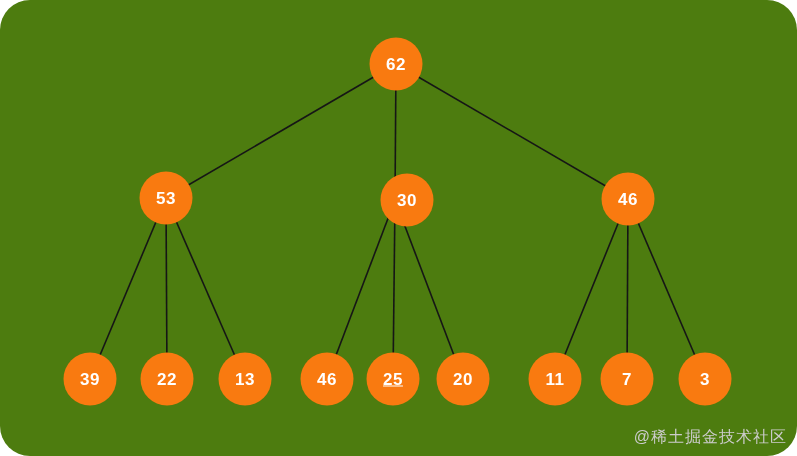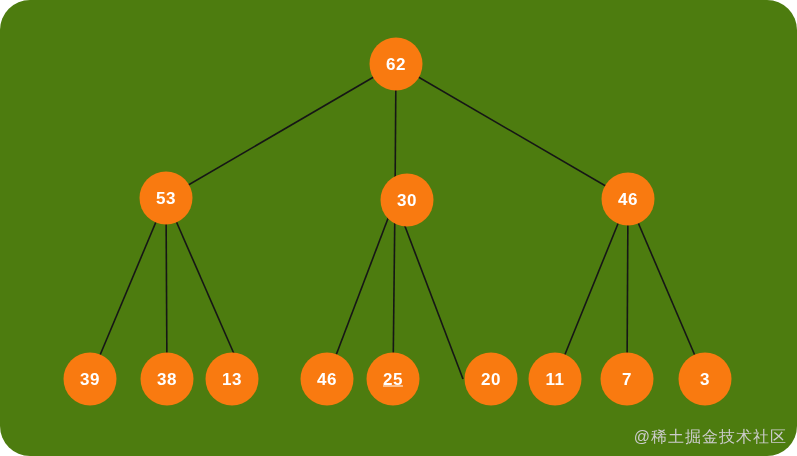--- a/index.html
+++ b/index.html
@@ -57,23 +57,23 @@
       <line x1="628" y1="199" x2="555" y2="379" stroke="#161616" stroke-width="1.6"></line>
       <line x1="628" y1="199" x2="627" y2="379" stroke="#161616" stroke-width="1.6"></line>
       <line x1="628" y1="199" x2="705" y2="379" stroke="#161616" stroke-width="1.6"></line>
     </svg>
   <div id="nodes">
       <div class="node" style="left: 396px; top: 64px; width: 53px; height: 53px; background: rgb(249, 122, 16); color: rgb(255, 255, 255);">62</div>
       <div class="node" style="left: 166px; top: 198px; width: 53px; height: 53px; background: rgb(249, 122, 16); color: rgb(255, 255, 255);">53</div>
       <div class="node" style="left: 407px; top: 200px; width: 53px; height: 53px; background: rgb(249, 122, 16); color: rgb(255, 255, 255);">30</div>
       <div class="node" style="left: 628px; top: 199px; width: 53px; height: 53px; background: rgb(249, 122, 16); color: rgb(255, 255, 255);">46</div>
       <div class="node" style="left: 90px; top: 379px; width: 53px; height: 53px; background: rgb(249, 122, 16); color: rgb(255, 255, 255);">39</div>
-      <div class="node" style="left: 167px; top: 379px; width: 53px; height: 53px; background: rgb(249, 122, 16); color: rgb(255, 255, 255);">38</div>
-      <div class="node" style="left: 232px; top: 379px; width: 53px; height: 53px; background: rgb(249, 122, 16); color: rgb(255, 255, 255);">13</div>
+      <div class="node" style="left: 167px; top: 379px; width: 53px; height: 53px; background: rgb(249, 122, 16); color: rgb(255, 255, 255);">22</div>
+      <div class="node" style="left: 245px; top: 379px; width: 53px; height: 53px; background: rgb(249, 122, 16); color: rgb(255, 255, 255);">13</div>
       <div class="node" style="left: 327px; top: 379px; width: 53px; height: 53px; background: rgb(249, 122, 16); color: rgb(255, 255, 255);">46</div>
       <div class="node" style="left: 393px; top: 379px; width: 53px; height: 53px; background: rgb(249, 122, 16); color: rgb(255, 255, 255); text-decoration: underline;">25</div>
-      <div class="node" style="left: 491px; top: 379px; width: 53px; height: 53px; background: rgb(249, 122, 16); color: rgb(255, 255, 255);">20</div>
+      <div class="node" style="left: 463px; top: 379px; width: 53px; height: 53px; background: rgb(249, 122, 16); color: rgb(255, 255, 255);">20</div>
       <div class="node" style="left: 555px; top: 379px; width: 53px; height: 53px; background: rgb(249, 122, 16); color: rgb(255, 255, 255);">11</div>
       <div class="node" style="left: 627px; top: 379px; width: 53px; height: 53px; background: rgb(249, 122, 16); color: rgb(255, 255, 255);">7</div>
       <div class="node" style="left: 705px; top: 379px; width: 53px; height: 53px; background: rgb(249, 122, 16); color: rgb(255, 255, 255);">3</div>
     </div>
   <div id="watermark" style="color: rgb(204, 204, 204);">@稀土掘金技术社区</div>
 </div>
 
 </body></html>

